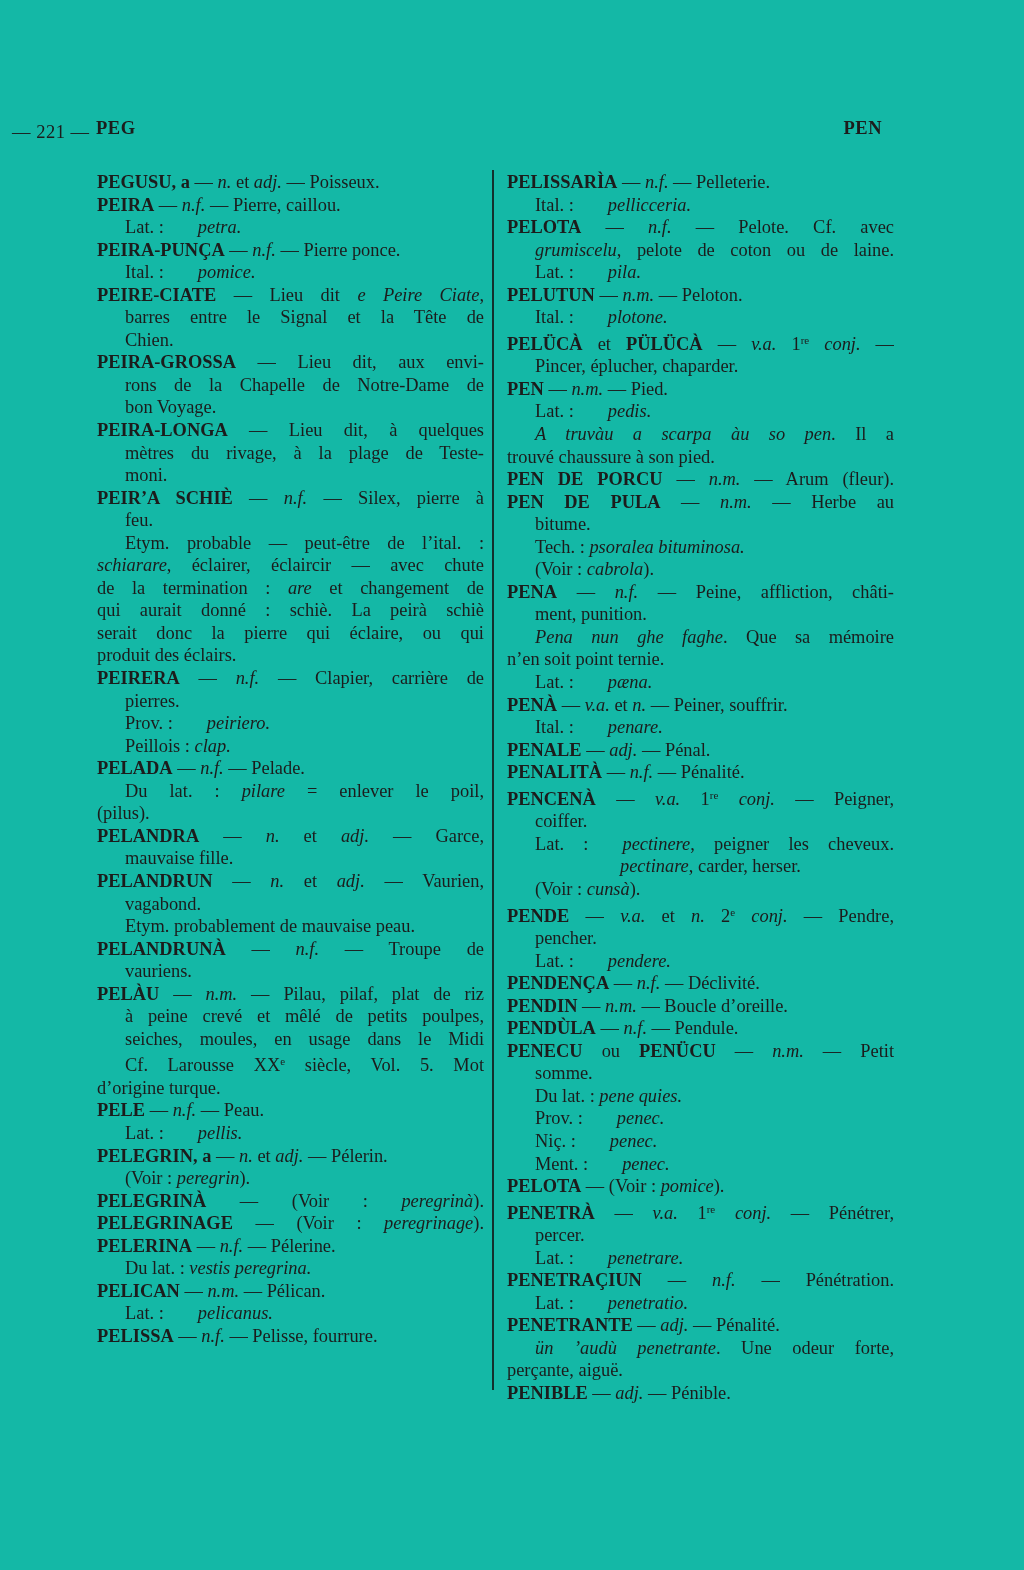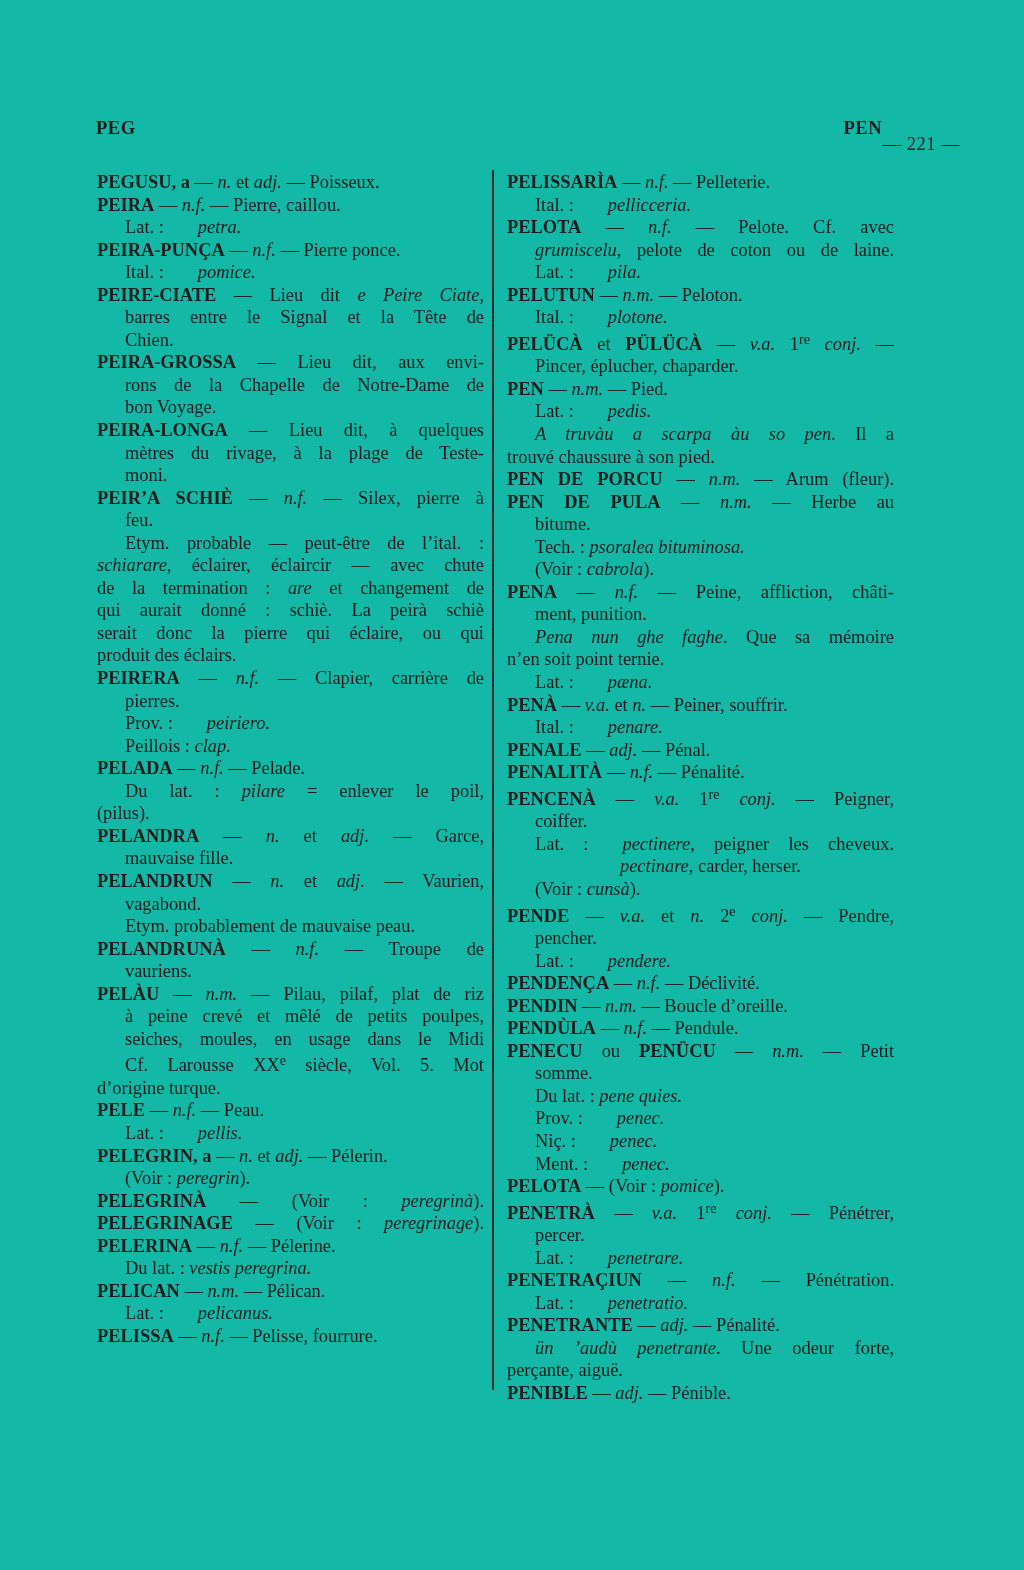--- a/index.html
+++ b/index.html
@@ -13,39 +13,39 @@
   }
   .page{
     position:absolute;inset:0;
     background:#14b8a6;
   }
   .running-head{
     position:absolute;top:118px;left:0;width:1024px;height:26px;
     font-size:18.5px;letter-spacing:.5px;
   }
   .rh-left{position:absolute;left:96px;top:0;font-weight:bold;}
-  .rh-center{position:absolute;left:0;width:960px;top:16px;text-align:right;}
+  .rh-center{position:absolute;left:0;width:960px;top:4px;text-align:left;padding-left:12px;}
   .rh-right{position:absolute;right:142px;top:0;font-weight:bold;}
   .divider{
     position:absolute;left:492px;top:170px;width:2px;height:1220px;
     background:rgba(20,20,20,.82);
   }
   .col{
     position:absolute;top:171px;width:387px;
     font-size:18.4px;line-height:22.55px;
   }
   .col-left{left:97px;}
   .col-right{left:507px;}
   .line{white-space:normal;}
   .line.j{text-align:justify;text-align-last:justify;}
   .ind1{padding-left:28px;}
   .ind2{padding-left:113px;}
   .b{font-weight:bold;}
   .i{font-style:italic;}
-  .sup{font-size:14px;vertical-align:6px;letter-spacing:0;}
+  .sup{font-size:11px;vertical-align:6px;letter-spacing:0;}
   .gap{display:inline-block;width:34px;}
 </style>
 </head>
 <body>
 
 <div class="page">
   <div class="running-head">
     <span class="rh-left">PEG</span>
     <span class="rh-center">— 221 —</span>
     <span class="rh-right">PEN</span>

